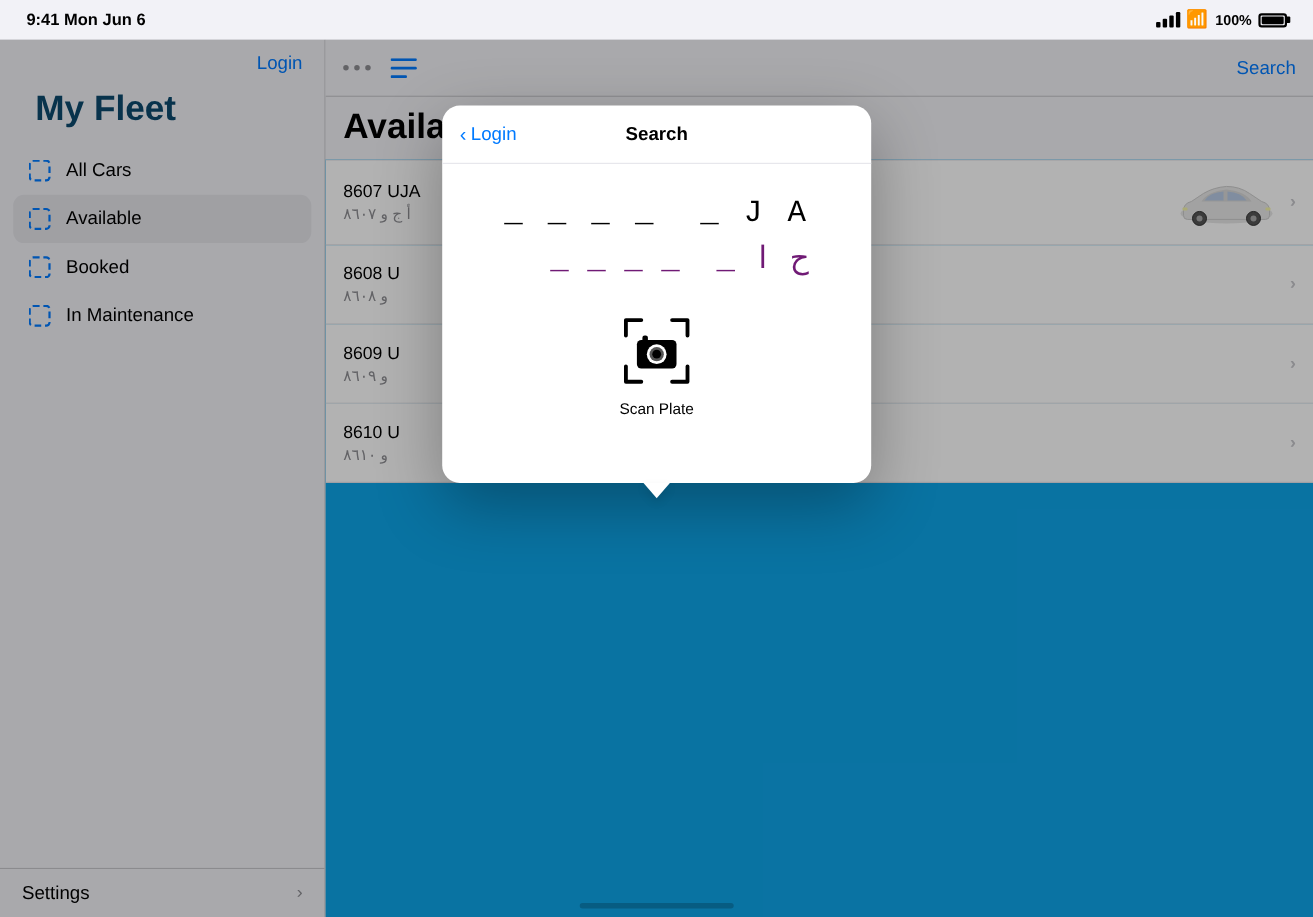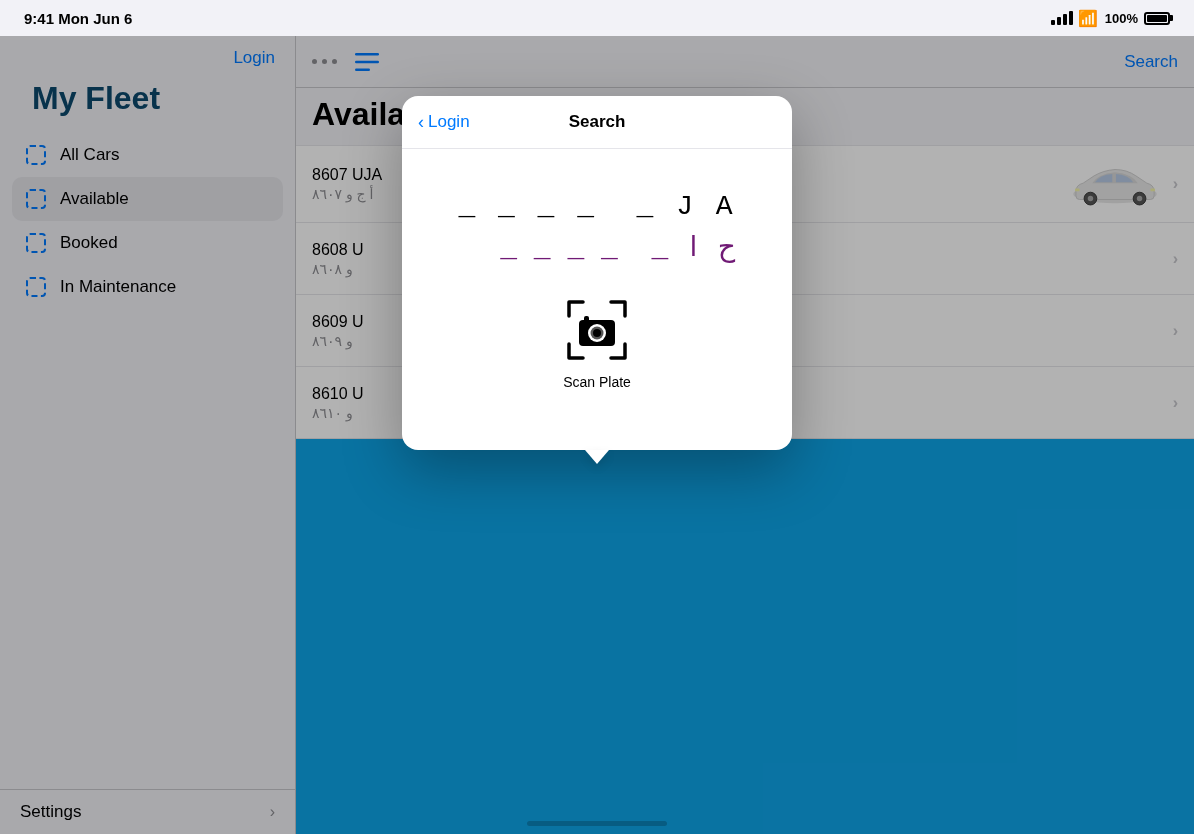--- a/index.html
+++ b/index.html
@@ -561,21 +561,21 @@
           <span style="font-size:18px;font-weight:300;">‹</span>
           <span>Login</span>
         </button>
         <span class="popup-title">Search</span>
       </div>
 
       <div class="popup-body">
 
         <div class="plate-display">
           <div class="plate-row">
-            <span style="font-family: 'Courier New', monospace; font-size:28px; letter-spacing:3px; color:#000;margin-top:12px;">_ _ _ _ &nbsp;_ J A</span>
+            <span style="font-family: 'Courier New', monospace; font-size:28px; letter-spacing:3px; color:#000;">_ _ _ _ &nbsp;_ J A</span>
           </div>
           <div class="plate-row">
             <span style="font-family: 'Courier New', monospace; font-size:28px; letter-spacing:3px; color:#701a75; direction:ltr;">_ _ _ _ &nbsp;_ ح ا</span>
           </div>
         </div>
 
         <div class="scan-plate-container">
           <div class="camera-icon-box">
             <svg width="72" height="72" viewBox="0 0 72 72">
 

